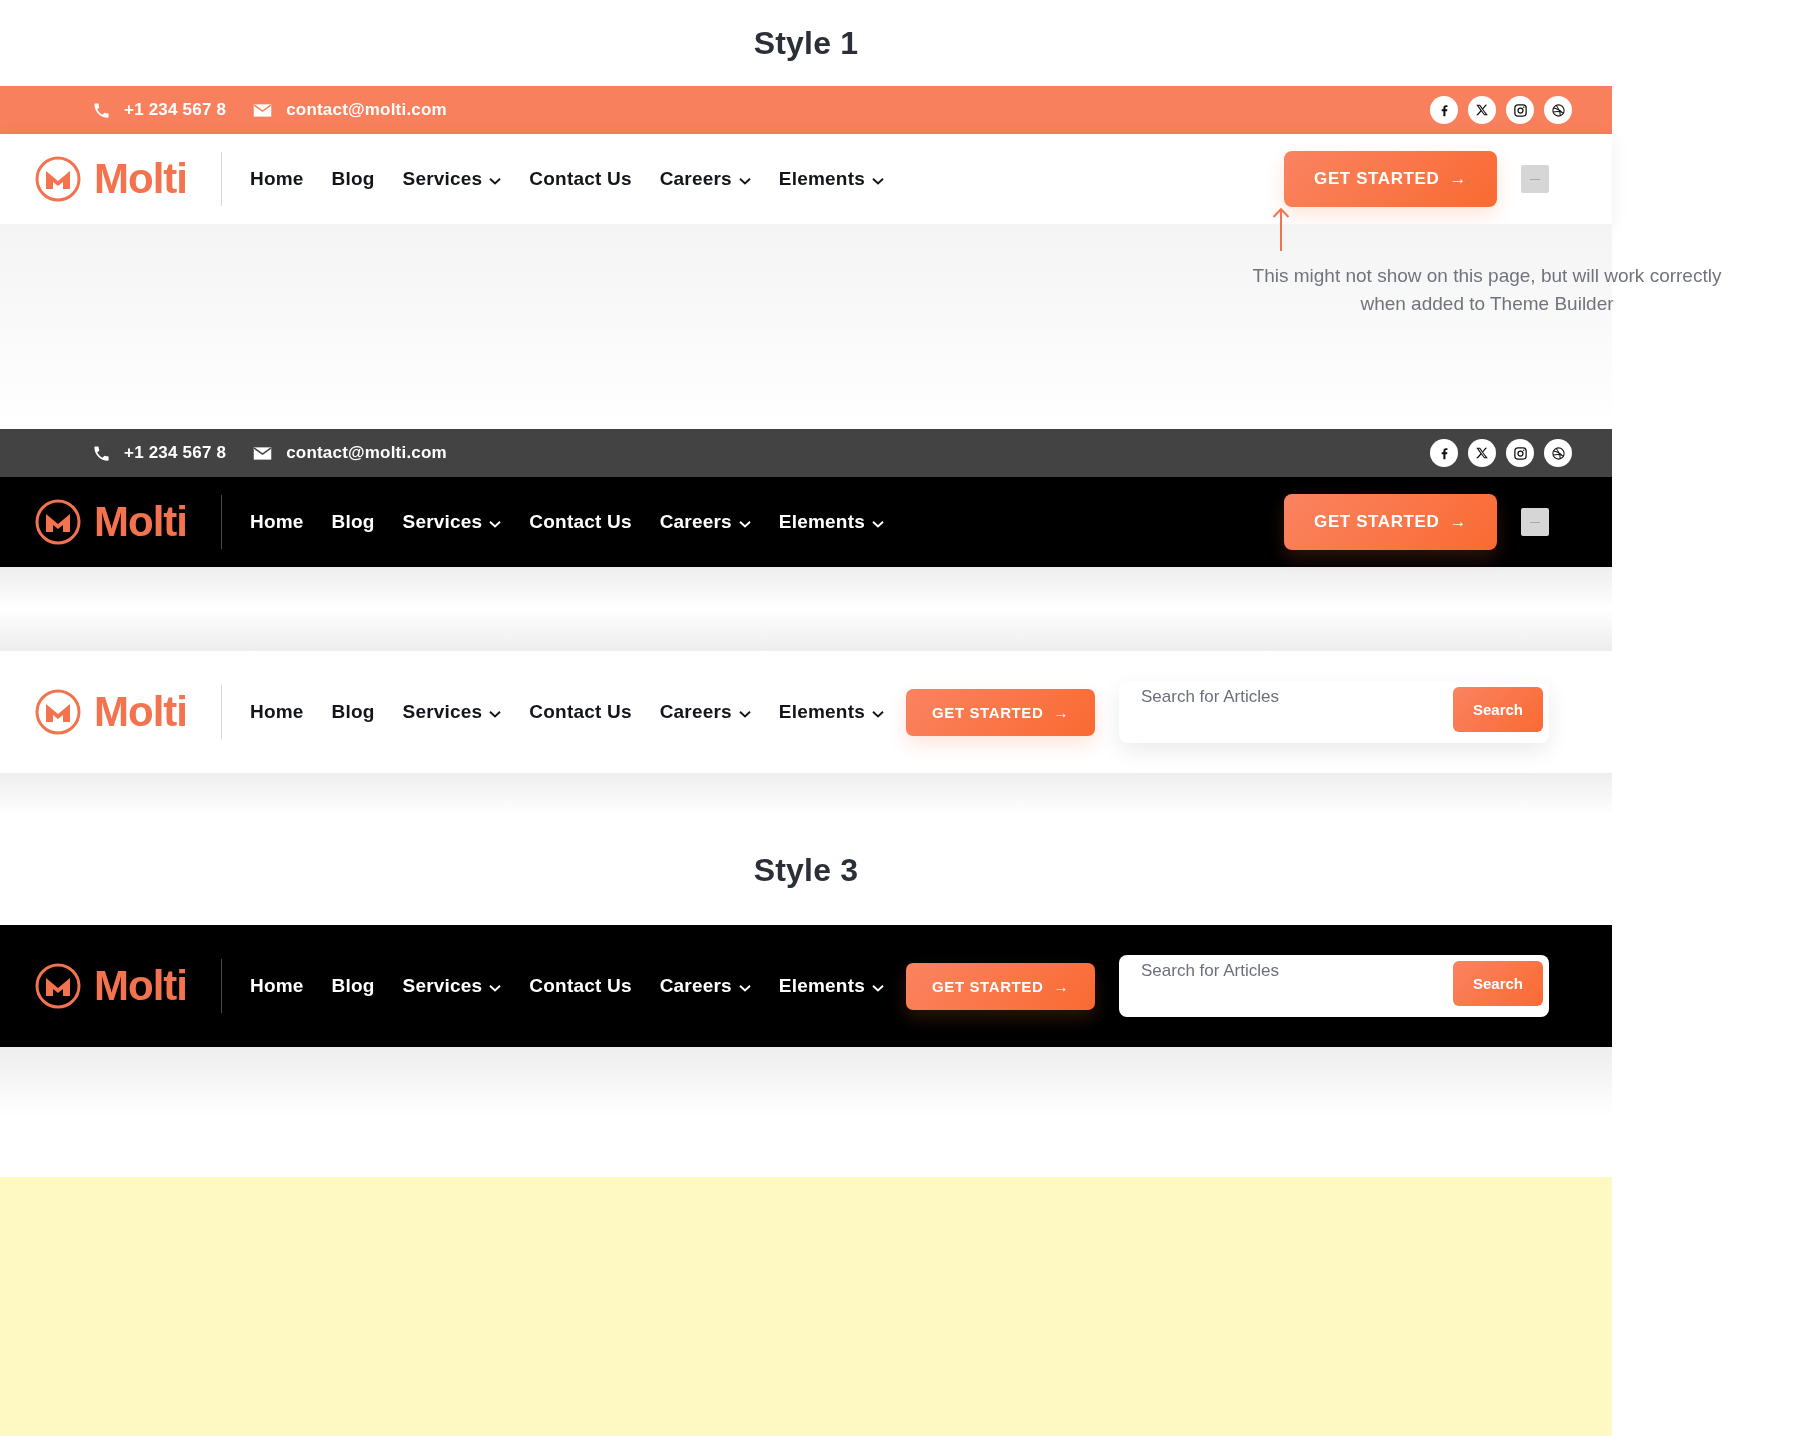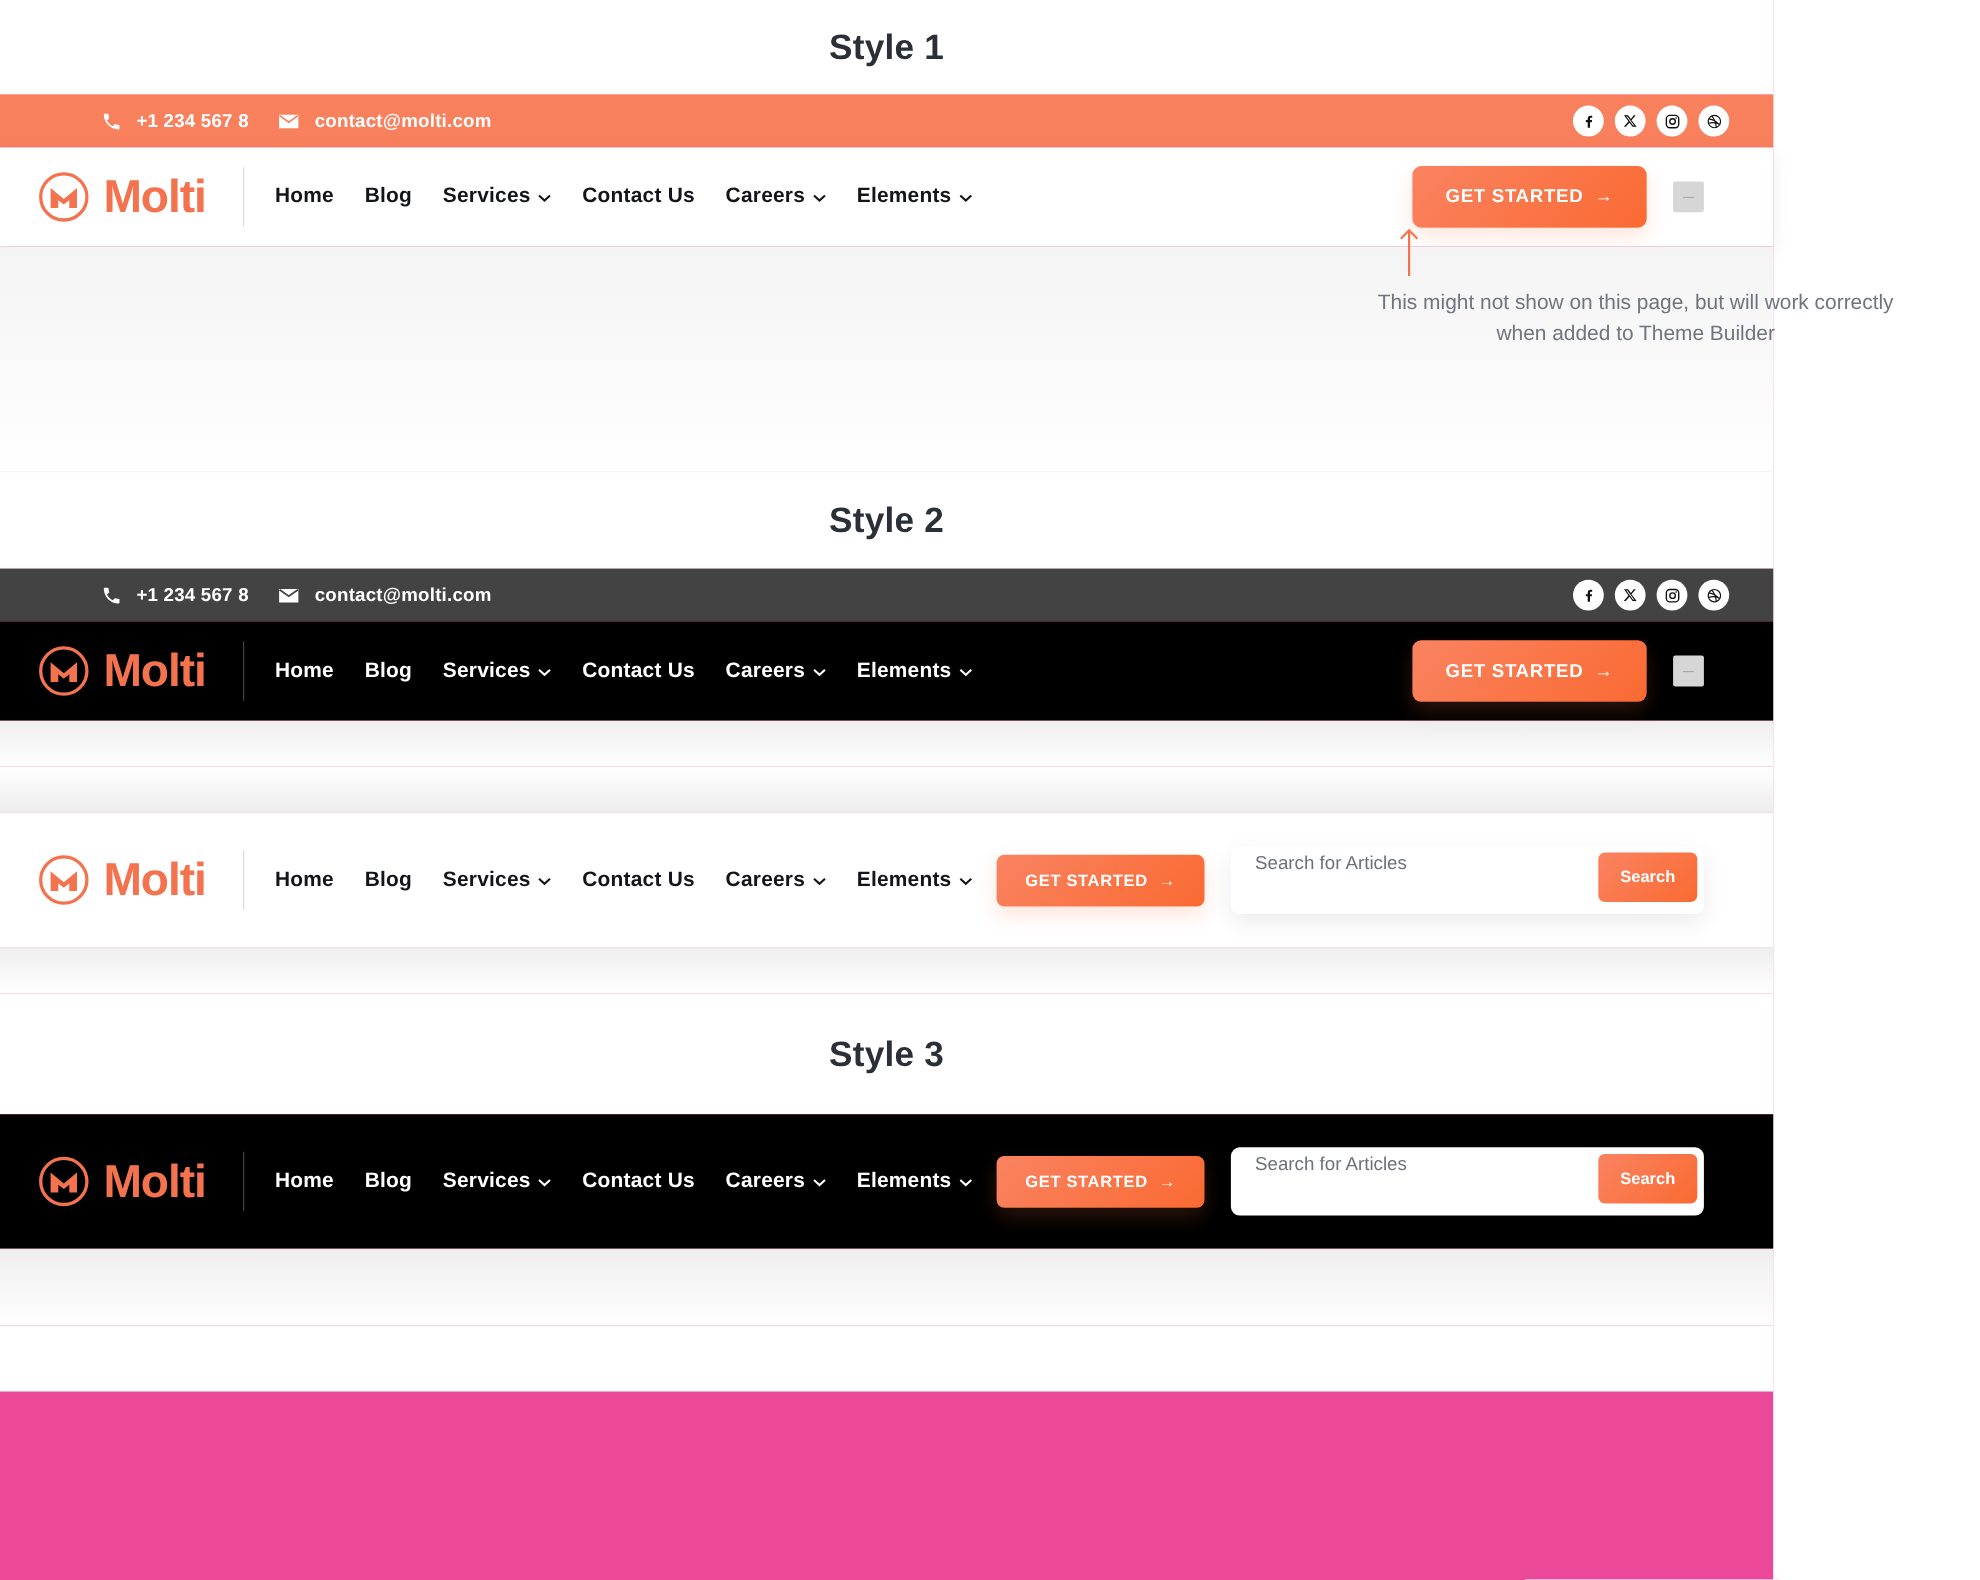--- a/index.html
+++ b/index.html
@@ -2,21 +2,21 @@
 <html><head>
 <meta charset="utf-8">
 <style>
   * { margin:0; padding:0; box-sizing:border-box; }
   html,body{
     width:1800px; height:1436px;
     background:#ffffff;
     font-family:"Liberation Sans", sans-serif;
     overflow:hidden;
   }
-  .page{ position:relative; width:1612px; height:1436px; background:#ec4899; }
+  .page{ position:relative; width:1612px; height:1436px; background:#fef9c3; }
 
   
   .style-title{
     text-align:center;
     font-size:32px;
     font-weight:bold;
     color:#2b2f38;
     letter-spacing:.2px;
   }
 
@@ -245,23 +245,20 @@
 
   <div class="notice-area">
     <span class="up-arrow">
       <svg width="22" height="46" viewBox="0 0 22 46" fill="none" stroke="#f4734f" stroke-width="2">
         <path d="M11 45 V4 M3.5 11 L11 3.3 L18.5 11"></path>
       </svg>
     </span>
     <div class="notice">This might not show on this page, but will work correctly when added to Theme Builder</div>
   </div>
 
-  <div style="height:88px;display:flex;align-items:center;justify-content:center;background:#fff;">
-    <div class="style-title">Style 2</div>
-  </div>
 
   <div class="topbar dark">
     <div class="contact-group">
       <div class="contact-item">
         <span>
           <svg width="19" height="19" viewBox="0 0 24 24" fill="#fff">
             <path d="M6.6 10.8c1.4 2.8 3.8 5.1 6.6 6.6l2.2-2.2c.3-.3.7-.4 1-.2 1.2.4 2.4.6 3.6.6.6 0 1 .4 1 1V20c0 .6-.4 1-1 1C10.6 21 3 13.4 3 4c0-.6.4-1 1-1h3.5c.6 0 1 .4 1 1 0 1.3.2 2.5.6 3.6.1.3 0 .7-.2 1l-2.3 2.2z"></path>
           </svg>
         </span>
         <span>+1 234 567 8</span>

